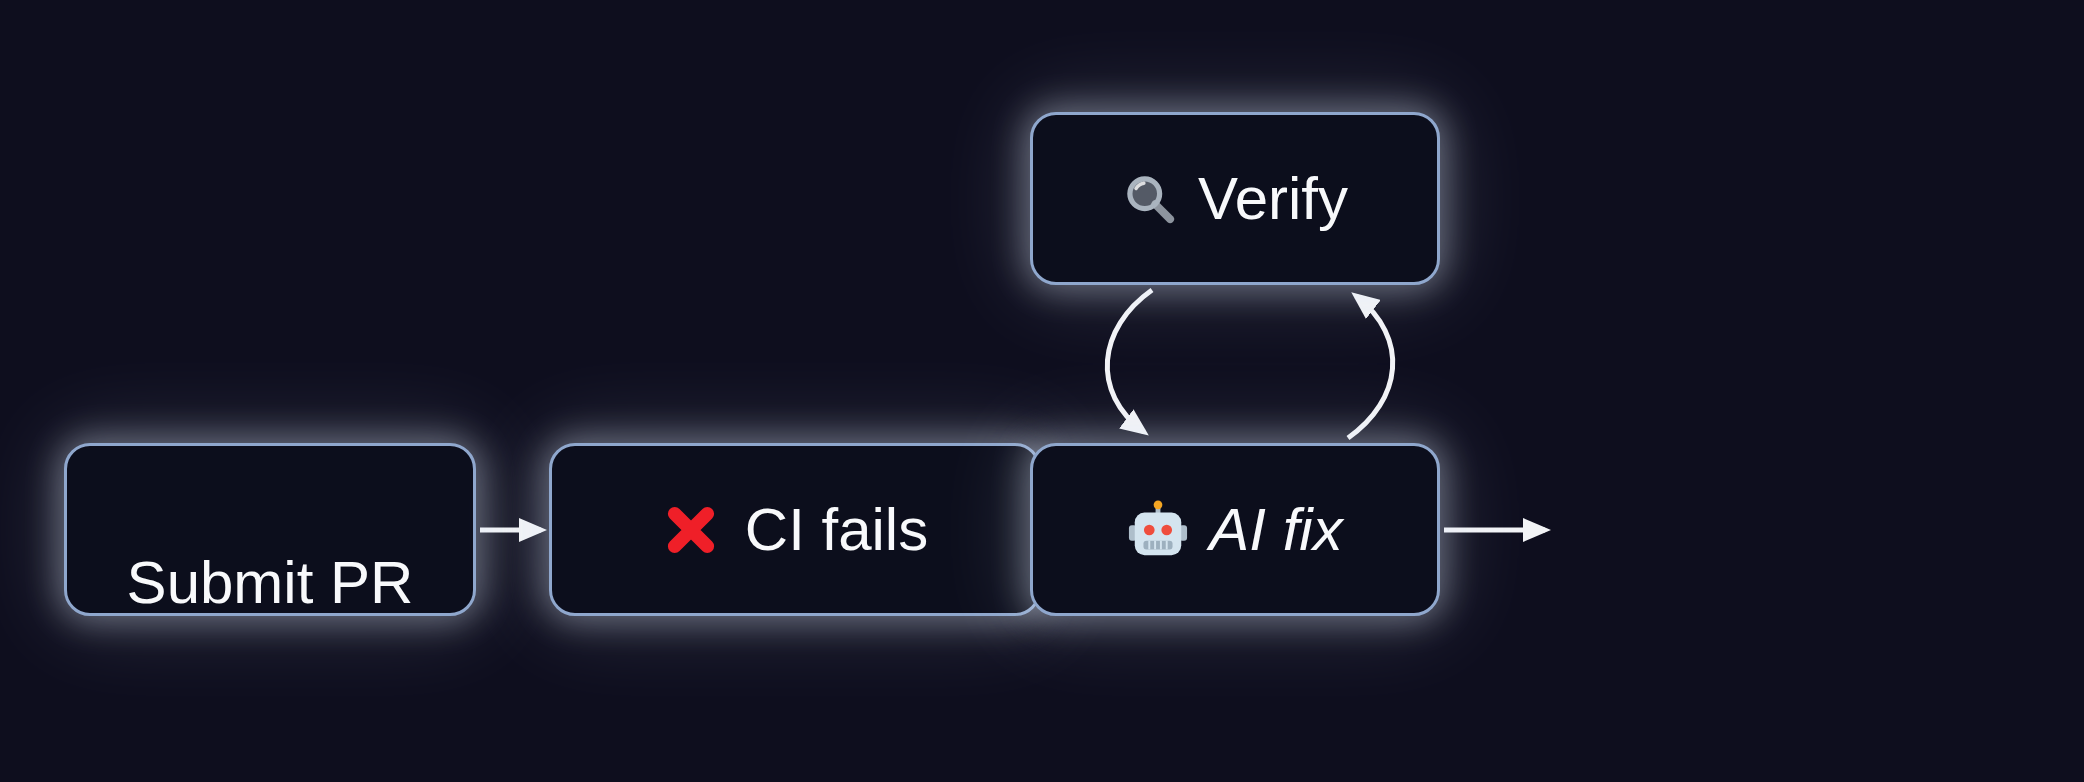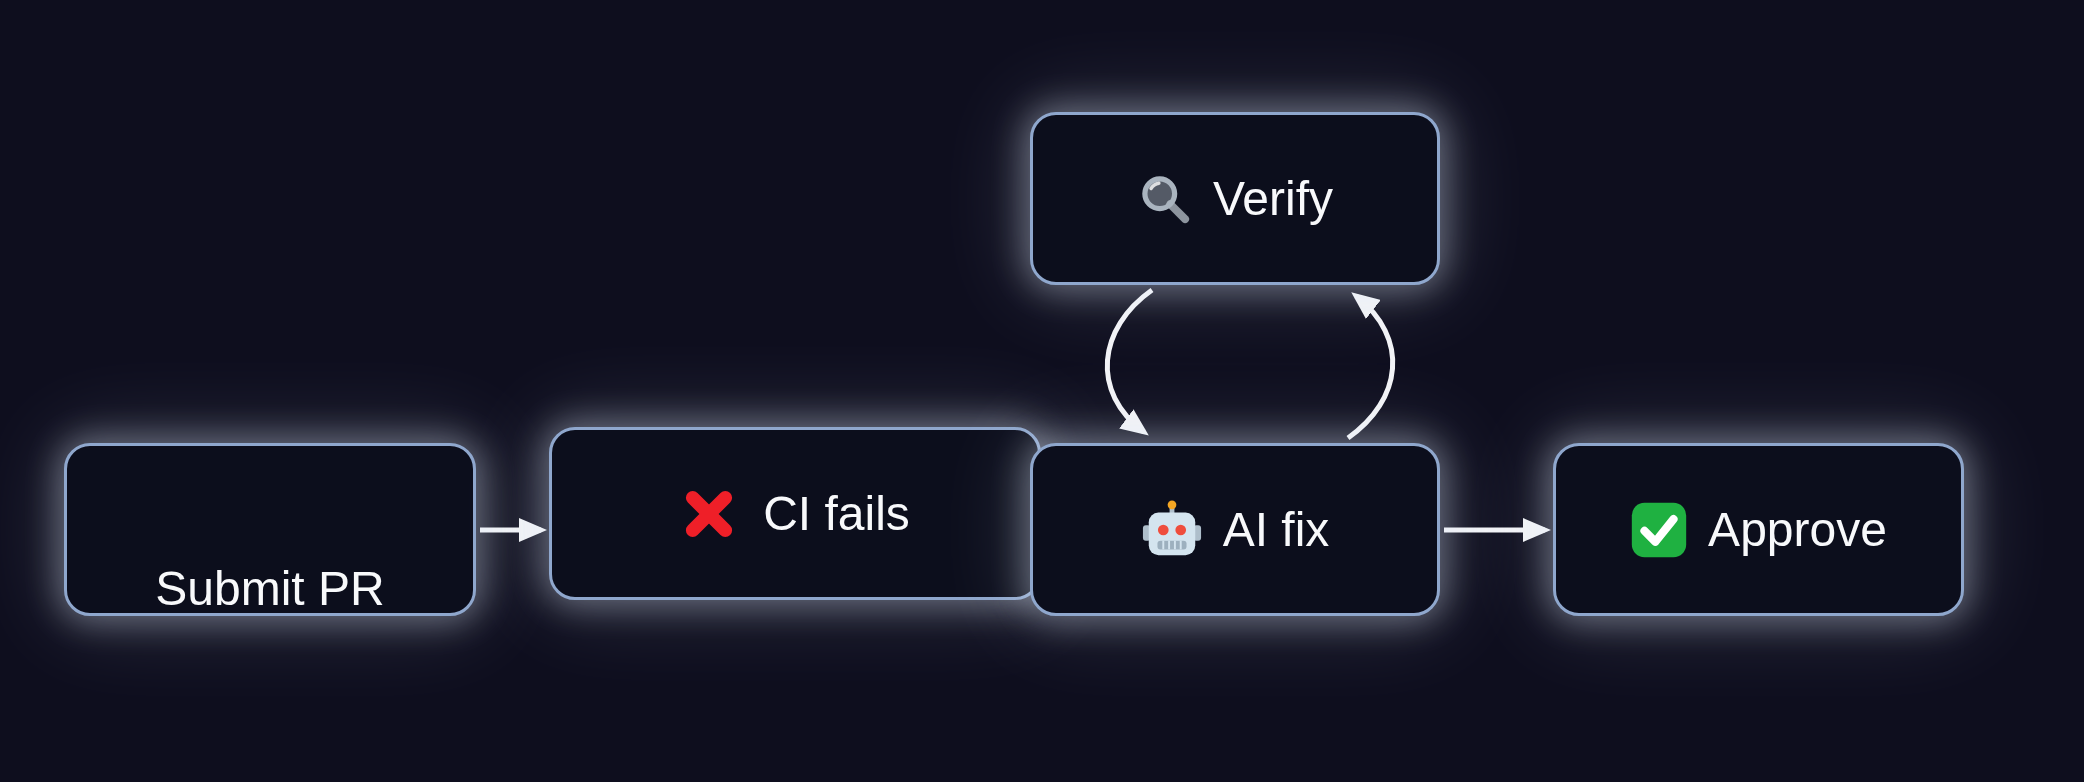--- a/index.html
+++ b/index.html
@@ -34,35 +34,35 @@
     box-sizing: border-box;
     display: flex;
     align-items: center;
     justify-content: center;
     gap: 20px;
     background: #0c0e1c;
     border: 3px solid #8fa7cd;
     border-radius: 26px;
     box-shadow: 0 0 34px 6px rgba(230,238,255,0.38), 0 0 90px 12px rgba(230,238,255,0.14);
     color: #f8f9fb;
-    font-size: 48px;
+    font-size: 60px;
     line-height: 1;
     white-space: nowrap;
   }
   .node .icon {
     display: inline-flex;
     align-items: center;
     justify-content: center;
   }
   .node .label {
     display: inline-block;
   }
   #node-submit  { left: 64px;   top: 443px; width: 412px; height: 173px; align-items: flex-end; }
-  #node-ci      { left: 549px;  top: 427px; width: 492px; height: 173px; gap: 25px; }
-  #node-ai      { left: 1030px; top: 443px; width: 410px; height: 173px; }
+  #node-ci      { left: 549px;  top: 443px; width: 492px; height: 173px; gap: 25px; }
+  #node-ai      { left: 1030px; top: 443px; width: 410px; height: 173px; font-style: italic; }
   #node-approve { left: 1553px; top: 443px; width: 411px; height: 173px; }
   #node-verify  { left: 1030px; top: 112px; width: 410px; height: 173px; }
 </style>
 </head>
 <body>
 
 <div class="canvas">
 
   <svg class="arrows" width="2084" height="782" viewBox="0 0 2084 782" xmlns="http://www.w3.org/2000/svg">
     <defs>
@@ -103,29 +103,20 @@
         <rect x="17" y="43" width="30" height="9" rx="3" fill="#9db0bf"></rect>
         <line x1="23" y1="43" x2="23" y2="52" stroke="#d4e4ef" stroke-width="2"></line>
         <line x1="29" y1="43" x2="29" y2="52" stroke="#d4e4ef" stroke-width="2"></line>
         <line x1="35" y1="43" x2="35" y2="52" stroke="#d4e4ef" stroke-width="2"></line>
         <line x1="41" y1="43" x2="41" y2="52" stroke="#d4e4ef" stroke-width="2"></line>
       </svg>
     </span>
     <span class="label">AI fix</span>
   </div>
 
-  <div class="node" id="node-approve">
-    <span class="icon">
-      <svg viewBox="0 0 64 64" width="58" height="58">
-        <rect x="2" y="2" width="60" height="60" rx="14" fill="#1fb141"></rect>
-        <path d="M16 33 L28 45 L48 20" stroke="#ffffff" stroke-width="9" fill="none" stroke-linecap="round" stroke-linejoin="round"></path>
-      </svg>
-    </span>
-    <span class="label">Approve</span>
-  </div>
 
   <div class="node" id="node-verify">
     <span class="icon">
       <svg viewBox="0 0 64 64" width="56" height="56">
         <line x1="38" y1="38" x2="55" y2="55" stroke="#8d949e" stroke-width="9" stroke-linecap="round"></line>
         <circle cx="26" cy="26" r="17" fill="#dce8f2" fill-opacity="0.35" stroke="#aab4bf" stroke-width="6"></circle>
         <path d="M16 20 a13 13 0 0 1 9 -6" stroke="#ffffff" stroke-width="4" fill="none" stroke-linecap="round" opacity="0.8"></path>
       </svg>
     </span>
     <span class="label">Verify</span>

